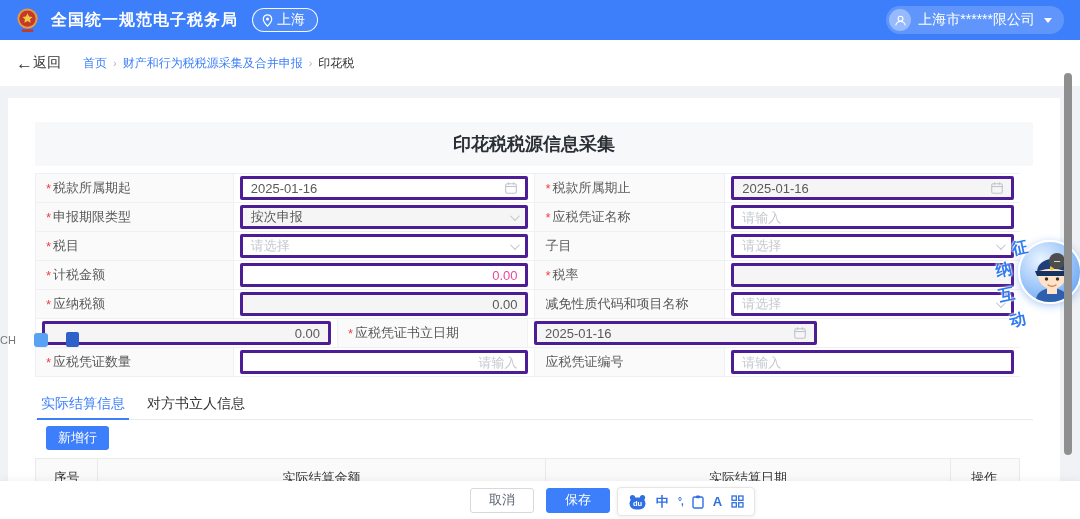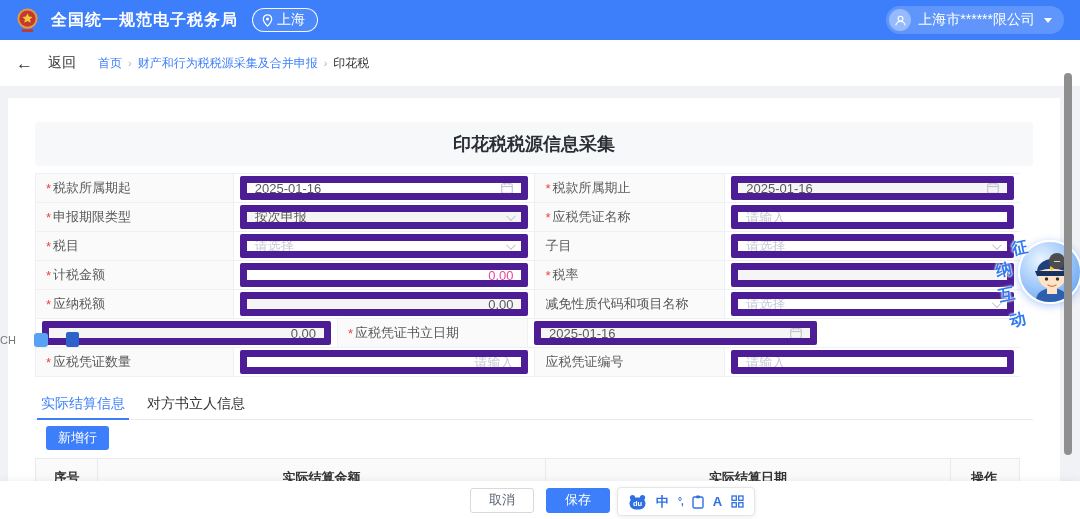--- a/index.html
+++ b/index.html
@@ -14,40 +14,40 @@
   .loc-pill { margin-left:14px; height:24px; border:1px solid rgba(255,255,255,.95); border-radius:13px; display:flex; align-items:center; padding:0 12px 0 9px; gap:4px; color:#fff; font-size:14px; background:rgba(255,255,255,.08); cursor:pointer; }
   .hd-spacer { flex:1; }
   .user-pill { margin-right:16px; height:28px; background:rgba(255,255,255,.18); border-radius:15px; display:flex; align-items:center; padding:0 12px 0 3px; gap:7px; cursor:pointer; }
   .avatar { width:22px; height:22px; border-radius:50%; background:rgba(255,255,255,.35); display:flex; align-items:center; justify-content:center; }
   .user-name { color:#fff; font-size:14px; }
   .caret-down { width:0; height:0; border-left:4px solid transparent; border-right:4px solid transparent; border-top:5px solid #fff; margin-left:2px; }
 
   
   .bc-bar { position:absolute; left:0; top:40px; width:1080px; height:46px; background:#fff; display:flex; align-items:center; padding-left:16px; }
   .back-arrow { font-size:17px; color:#333; line-height:1; }
-  .back-label { font-size:14px; color:#333; margin-left:15px; }
+  .back-label { font-size:14px; color:#333; margin-left:0; }
   .crumbs { display:flex; align-items:center; margin-left:22px; font-size:12px; gap:6px; }
   .crumb-link { color:#3d7ffb; cursor:pointer; }
   .crumb-sep { color:#b0b4bb; font-size:11px; }
   .crumb-current { color:#333; }
 
   
   .card { position:absolute; left:8px; top:98px; width:1052px; height:421px; background:#fff; }
   .title-band { position:absolute; left:27px; top:24px; width:998px; height:44px; background:#f7f8fa; border-radius:2px; display:flex; align-items:center; justify-content:center; }
   .page-title { font-size:18px; font-weight:700; color:#2b2f36; }
 
   
   .form-grid { position:absolute; left:27px; top:75px; width:985px; border-left:1px solid #eef0f4; border-top:1px solid #eef0f4; }
   .frow { display:flex; height:29px; border-bottom:1px solid #eef0f4; }
   .lcell { background:#fafafa; display:flex; align-items:center; padding-left:10px; font-size:13px; color:#595959; border-right:1px solid #eef0f4; }
   .l1 { width:198px; } .l2 { width:190px; }
   .vcell { display:flex; align-items:center; padding:0 6px; border-right:1px solid #eef0f4; }
   .v1 { width:302px; } .v2 { width:295px; border-right:none; }
   .req { color:#f53f3f; margin-right:2px; }
-  .ctrl { flex:1; height:24px; border:7px solid #4c1d95; border-radius:2px; background:#fff; display:flex; align-items:center; padding:0 8px; font-size:13px; color:#595959; overflow:hidden; }
+  .ctrl { flex:1; height:24px; border:3px solid #4c1d95; border-radius:2px; background:#fff; display:flex; align-items:center; padding:0 8px; font-size:13px; color:#595959; overflow:hidden; }
   .ctrl.disabled { background:#f5f5f5; }
   .ctrl input { border:0; outline:0; width:100%; font:inherit; color:#ec4899; background:transparent; height:100%; }
   .ctrl input::placeholder { color:#c5c9cf; }
   .ctrl.num input { text-align:right; }
   .ph { color:#c5c9cf; }
   .val-right { margin-left:auto; }
   .chev { margin-left:auto; width:7px; height:7px; border-right:1.4px solid #c0c4cc; border-bottom:1.4px solid #c0c4cc; transform:rotate(45deg) translateY(-2px); flex:0 0 auto; }
   .cal { margin-left:auto; flex:0 0 auto; display:flex; }
 
   
@@ -59,21 +59,21 @@
   
   .add-btn { position:absolute; left:38px; top:328px; height:24px; background:#3d7ffb; color:#fff; font-size:13px; border:none; border-radius:3px; padding:0 12px; cursor:pointer; display:flex; align-items:center; }
   .ime-flag { position:absolute; left:0px; top:332px; display:flex; align-items:center; gap:18px; z-index:15; }
   .ime-flag .txt { font-size:11px; color:#777; }
   .ime-flag .sq1 { width:14px; height:14px; background:#59a2f3; border-radius:3px; }
   .ime-flag .sq2 { width:13px; height:15px; background:#2f62c9; border-radius:2px; }
 
   
   .tbl { position:absolute; left:27px; top:360px; width:985px; border:1px solid #e8eaee; }
   .tbl-head { display:flex; background:#fafafa; height:38px; }
-  .th { font-size:13px; font-weight:700; color:#333; display:flex; align-items:center; justify-content:center; border-right:1px solid #e8eaee; }
+  .th { font-size:13px; font-weight:400; color:#333; display:flex; align-items:center; justify-content:center; border-right:1px solid #e8eaee; }
   .th:last-child { border-right:none; }
   .th-seq { width:62px; } .th-amt { width:448px; } .th-date { width:405px; } .th-op { width:66px; }
 
   
   .footer { position:absolute; left:0; top:481px; width:1080px; height:38px; background:#fff; z-index:20; display:flex; align-items:center; justify-content:center; gap:12px; box-shadow:0 -2px 8px rgba(0,0,0,.05); }
   .btn { height:25px; border-radius:3px; font-size:13px; padding:0 18px; cursor:pointer; display:flex; align-items:center; }
   .btn-cancel { background:#fff; border:1px solid #d9d9d9; color:#5a6472; }
   .btn-save { background:#3d7ffb; border:1px solid #3d7ffb; color:#fff; }
 
   

